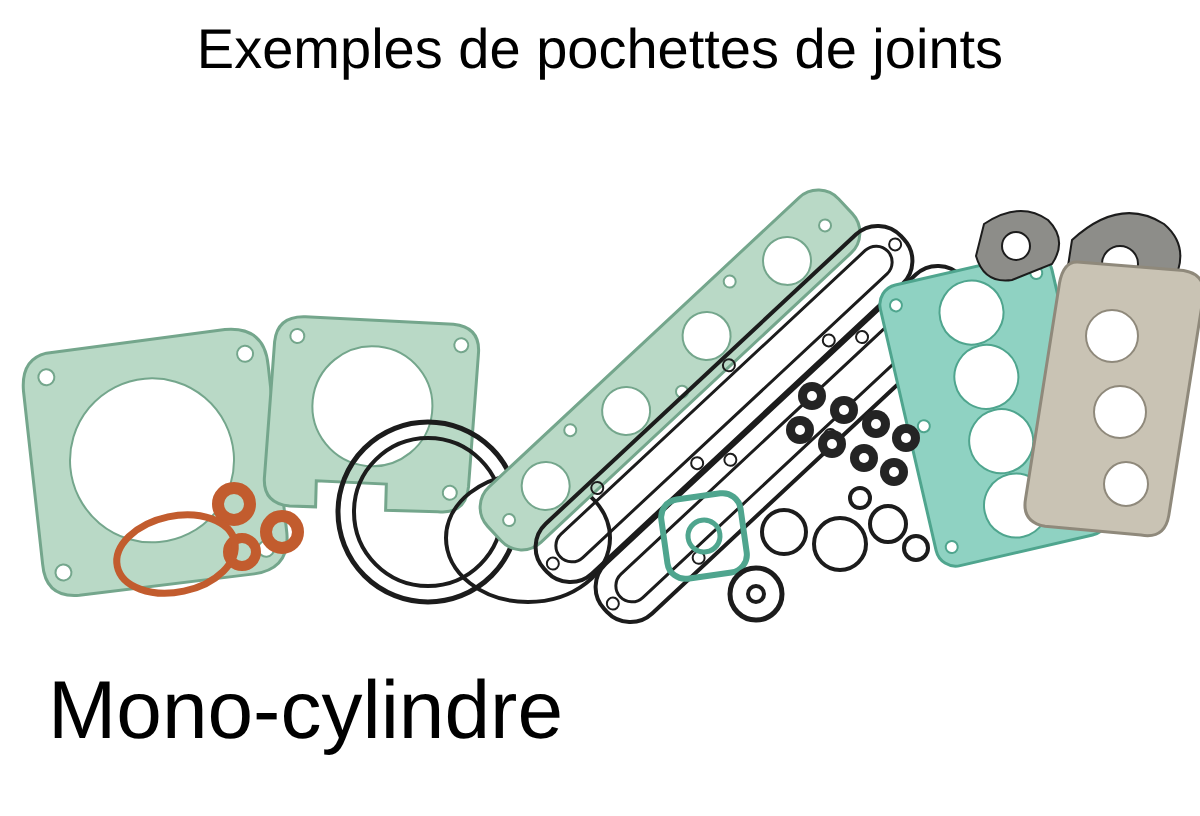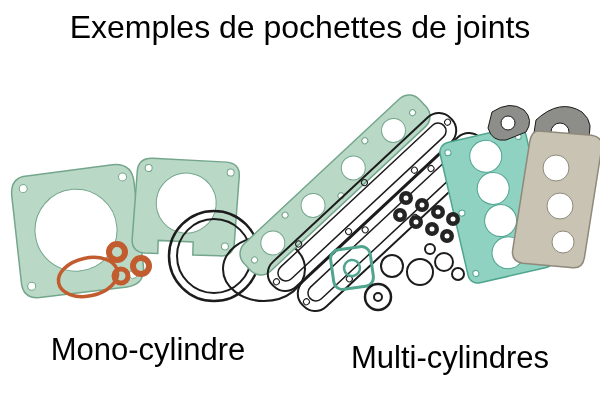--- a/index.html
+++ b/index.html
@@ -2,23 +2,23 @@
 <html><head>
 <meta charset="utf-8">
 <style>
   html,body{margin:0;padding:0;background:#ffffff;}
   .page{
     position:relative;width:600px;height:408px;background:#ffffff;
     font-family:"Liberation Sans",sans-serif;overflow:hidden;color:#000;
   }
   .title{
     position:absolute;top:8px;left:0;width:600px;text-align:center;
-    font-size:32px;line-height:1.2;color:#000;
+    font-size:28px;line-height:1.2;color:#000;
   }
-  .caption{position:absolute;font-size:31px;color:#000;text-align:center;white-space:nowrap;}
+  .caption{position:absolute;font-size:41px;color:#000;text-align:center;white-space:nowrap;}
   .caption-mono{left:24px;top:332px;width:248px;}
   .caption-multi{left:312px;top:340px;width:276px;}
   .photo{position:absolute;left:0;top:0;}
 </style>
 </head>
 <body>
 
 <div class="page">
 
   <div class="title">
@@ -158,15 +158,14 @@
       </g>
 
       <g fill="none" stroke="#1c1c1c">
         <circle cx="378" cy="297" r="13" stroke-width="2.5"></circle>
         <circle cx="378" cy="297" r="4" stroke-width="2"></circle>
       </g>
     </g>
   </svg>
 
   <div class="caption caption-mono">Mono-cylindre</div>
-  <div class="caption caption-multi">Multi-cylindres</div>
 
 </div>
 
 </body></html>

